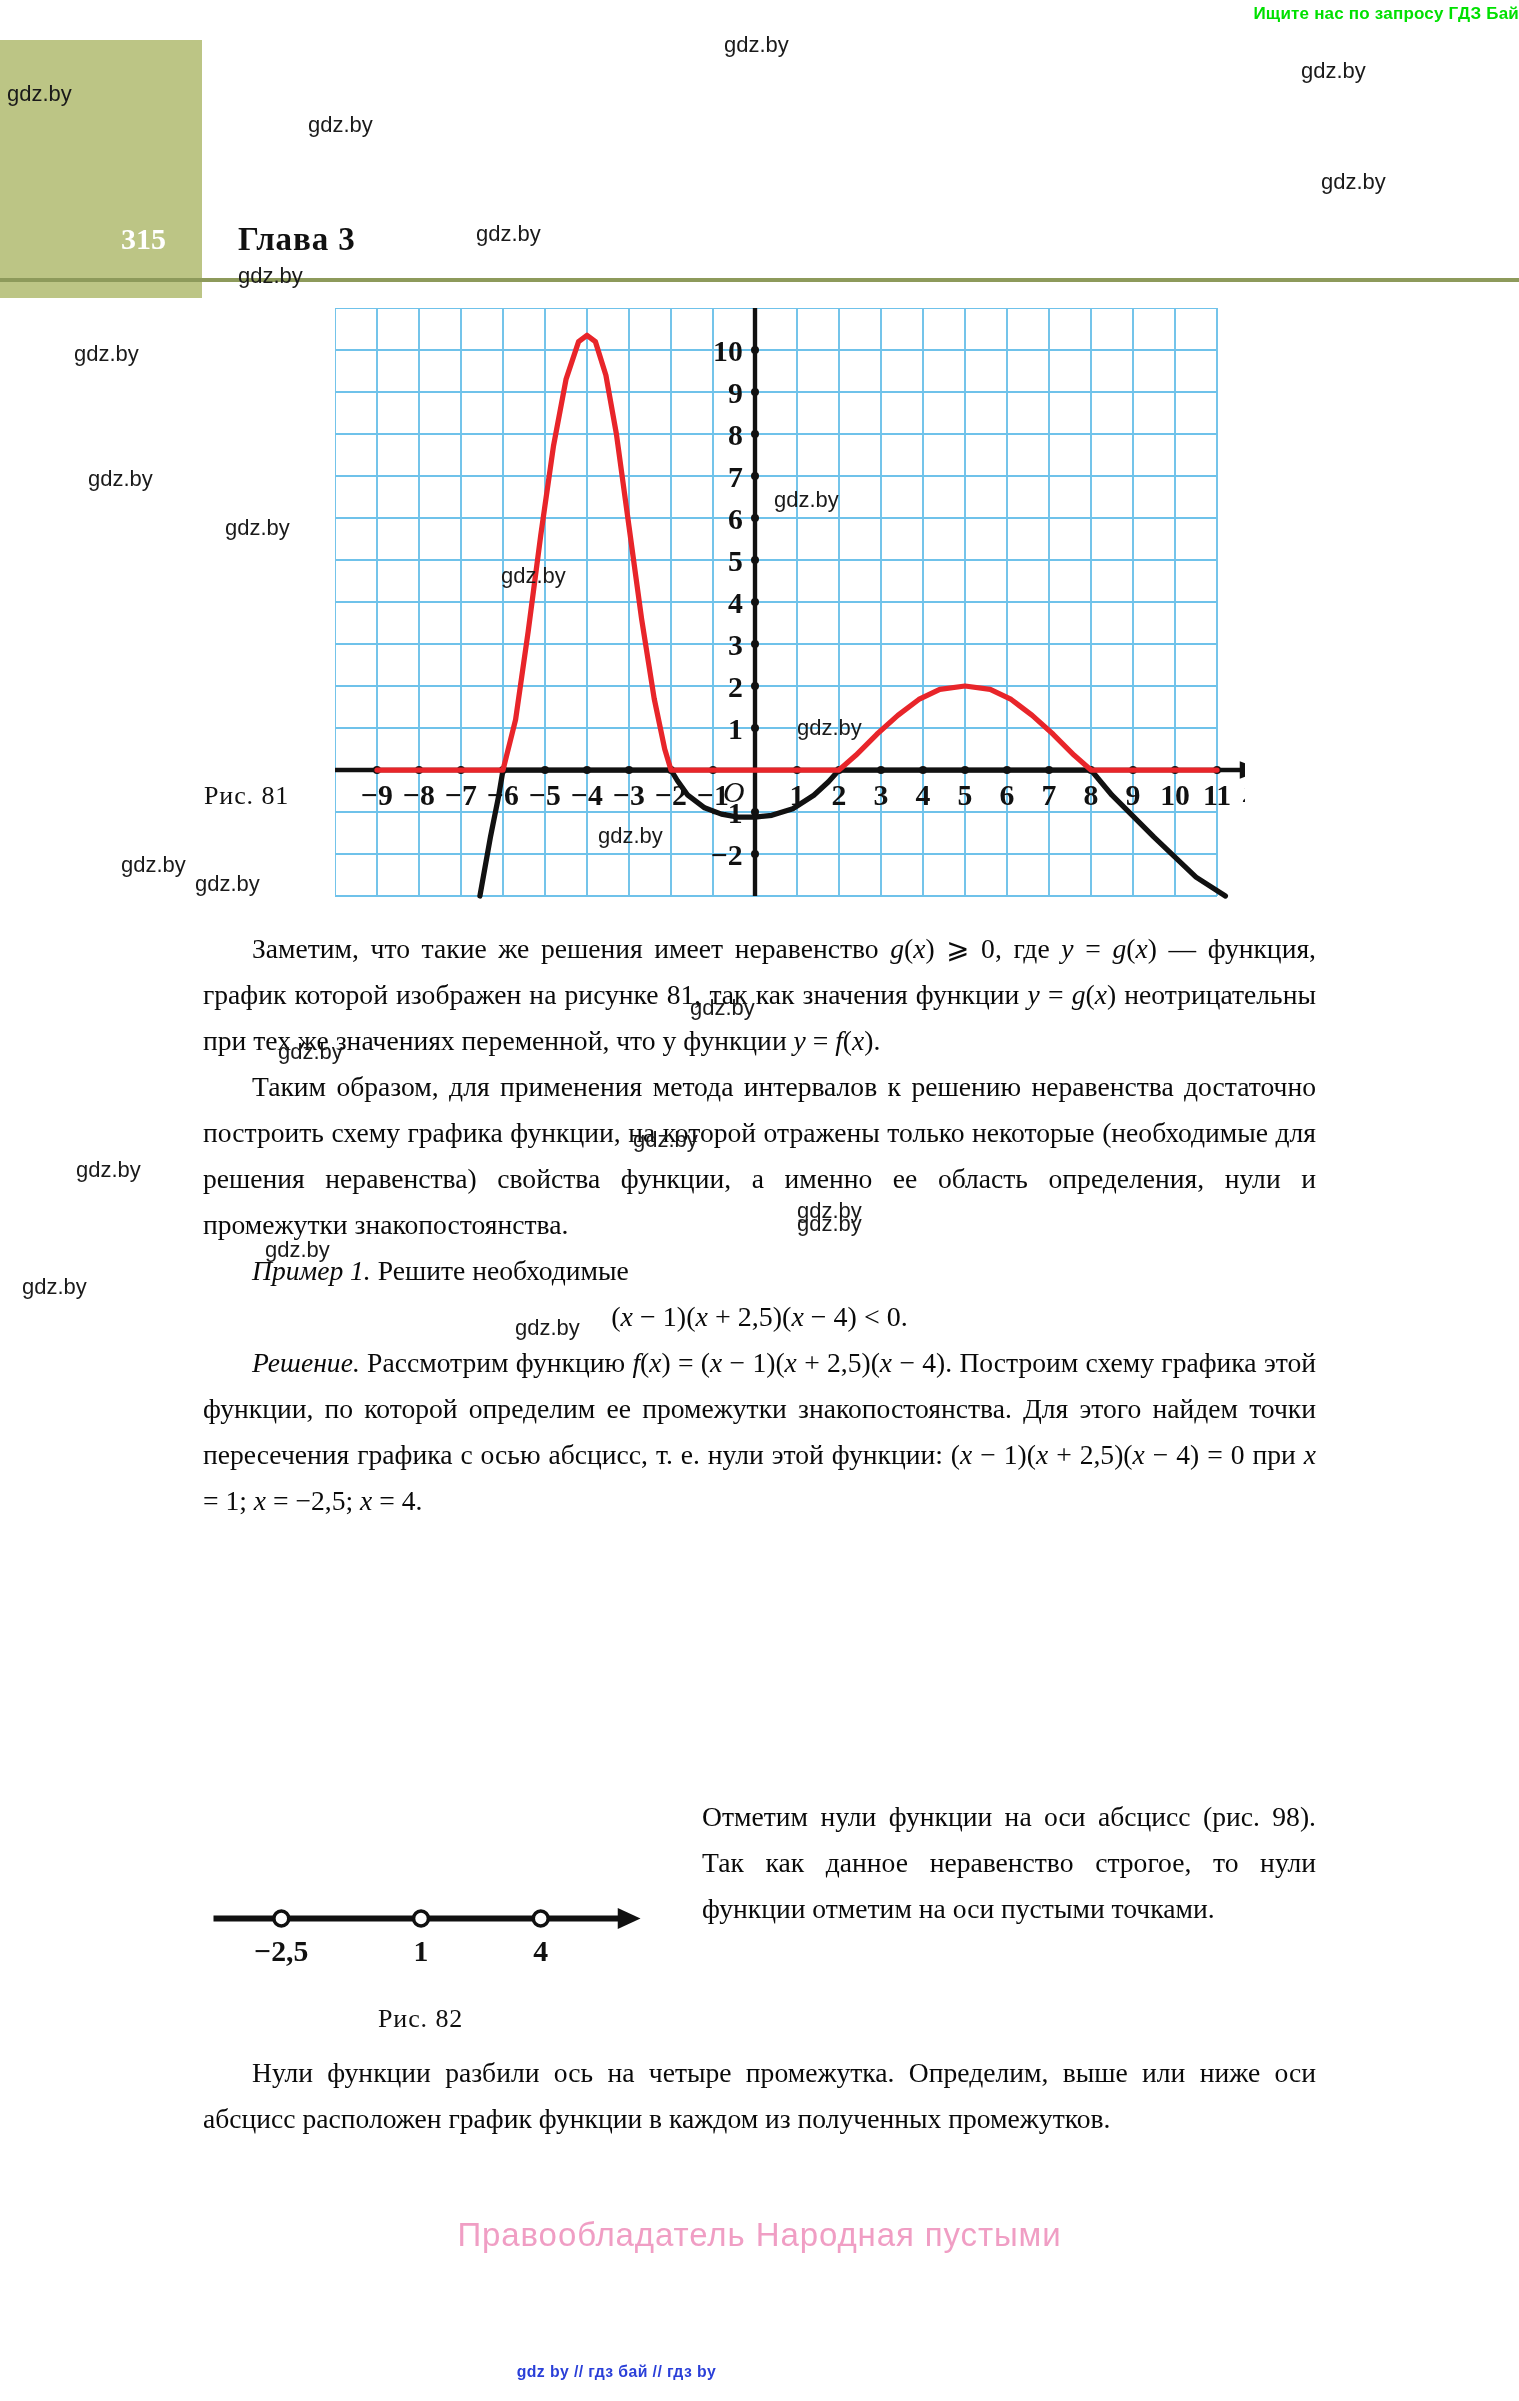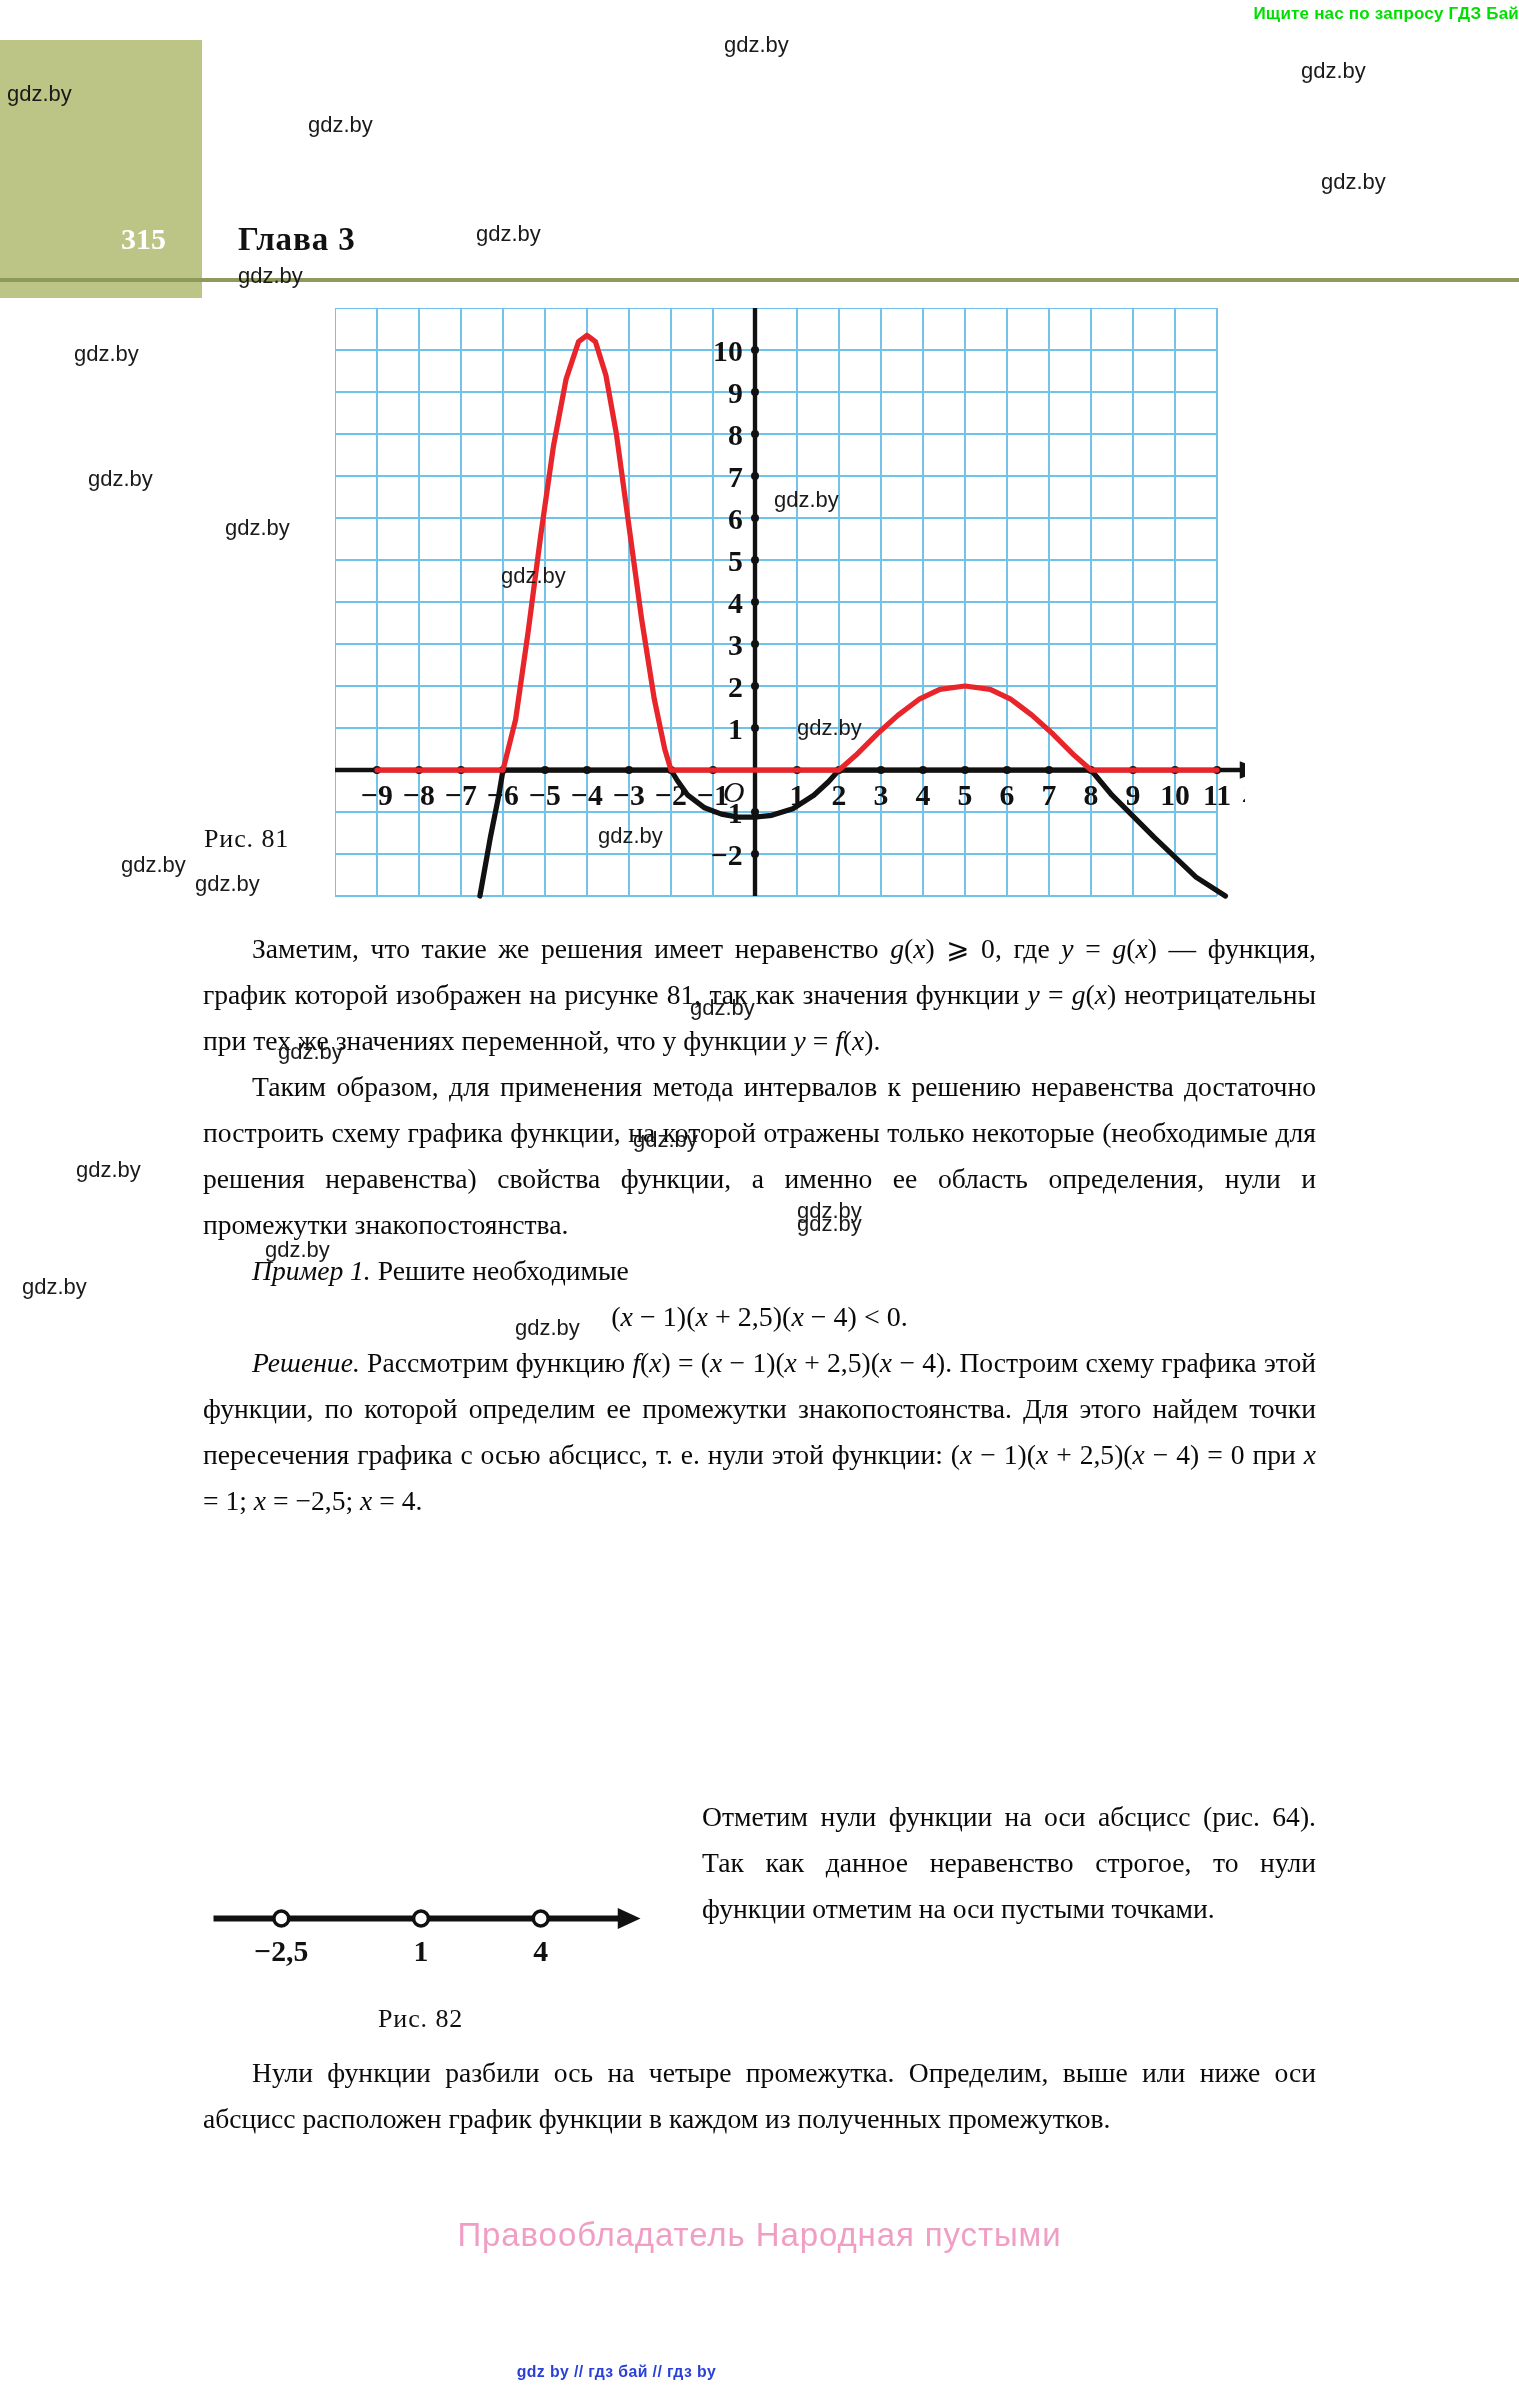--- a/index.html
+++ b/index.html
@@ -77,21 +77,21 @@
   .fig81-wrap {
     position: absolute;
     left: 335px;
     top: 308px;
     width: 910px;
     height: 595px;
   }
   .fig81-caption {
     position: absolute;
     left: 204px;
-    top: 824px;
+    top: 781px;
     font-family: "Liberation Serif", serif;
     font-size: 26px;
     color: #111111;
     letter-spacing: 0.9px;
   }
 
   
   .body-text {
     position: absolute;
     left: 203px;
@@ -353,21 +353,21 @@
         <line x1="12" y1="60" x2="486" y2="60" stroke="#111" stroke-width="7"></line>
         <polygon points="500,60 474,48 474,72" fill="#111"></polygon>
         <circle cx="89.53271028037383" cy="60" r="8.5" fill="#ffffff" stroke="#111" stroke-width="4"></circle>
         <text x="89.53271028037383" y="108" text-anchor="middle" font-family="&quot;Liberation Serif&quot;, serif" font-size="34" font-weight="bold" fill="#111">−2,5</text>
         <circle cx="249.1588785046729" cy="60" r="8.5" fill="#ffffff" stroke="#111" stroke-width="4"></circle>
         <text x="249.1588785046729" y="108" text-anchor="middle" font-family="&quot;Liberation Serif&quot;, serif" font-size="34" font-weight="bold" fill="#111">1</text>
         <circle cx="385.98130841121497" cy="60" r="8.5" fill="#ffffff" stroke="#111" stroke-width="4"></circle>
         <text x="385.98130841121497" y="108" text-anchor="middle" font-family="&quot;Liberation Serif&quot;, serif" font-size="34" font-weight="bold" fill="#111">4</text>
       </svg>
   </div>
-  <div class="right-col-text">Отметим нули функции на оси абсцисс (рис. 64). Так как данное неравенство строгое, то нули функции отметим на оси пустыми точками.</div>
+  <div class="right-col-text">Отметим нули функции на оси абсцисс (рис. 98). Так как данное неравенство строгое, то нули функции отметим на оси пустыми точками.</div>
 </div>
 <div class="fig82-caption" style="left:378px; top:2004px;">Рис. 82</div>
 
 <div class="tail-text">
   <p class="p-indent">Нули функции разбили ось на четыре промежутка. Определим, выше или ниже оси абсцисс расположен график функции в каждом из полученных промежутков.</p>
 </div>
 
 <div class="copyright">Правообладатель Народная пустыми</div>
 <div class="footer-links">gdz by  //  гдз бай  //  гдз by</div>
 

